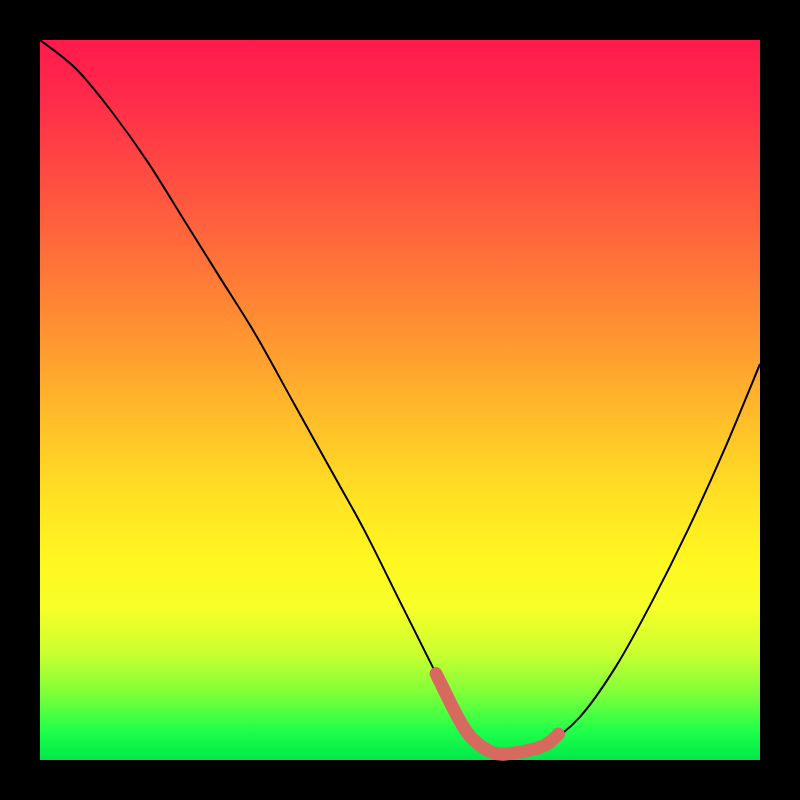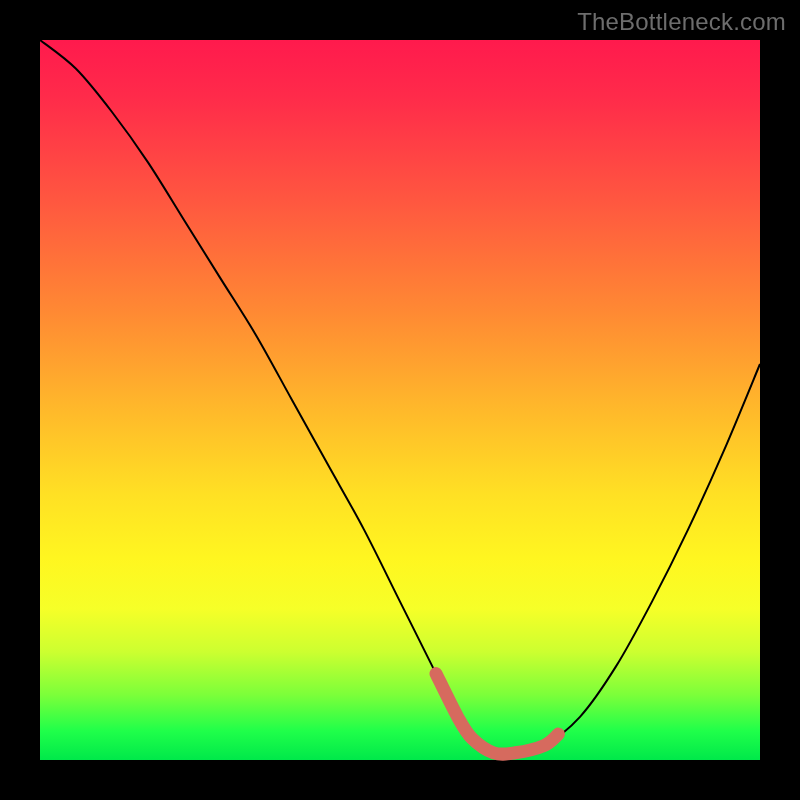--- a/index.html
+++ b/index.html
@@ -66,21 +66,20 @@
     fill: none;
     stroke: #d66a5e;
     stroke-width: 13;
     stroke-linecap: round;
   }
 </style>
 </head>
 <body>
 
 <div class="canvas">
-  <div class="watermark">TheBottleneck.com</div>
 
   <div class="plot-area">
     <svg class="curve-layer" viewBox="0 0 720 720" preserveAspectRatio="none">
 
       <path id="main-curve" class="curve" d="M 0.0 0.0 C 6.0 4.8, 24.0 16.8, 36.0 28.8 C 48.0 40.8, 60.0 56.4, 72.0 72.0 C 84.0 87.6, 96.0 104.4, 108.0 122.4 C 120.0 140.4, 132.0 160.8, 144.0 180.0 C 156.0 199.2, 168.0 218.4, 180.0 237.6 C 192.0 256.8, 204.0 274.8, 216.0 295.2 C 228.0 315.6, 240.0 338.4, 252.0 360.0 C 264.0 381.6, 276.0 403.2, 288.0 424.8 C 300.0 446.4, 312.0 466.8, 324.0 489.6 C 336.0 512.4, 348.0 537.6, 360.0 561.6 C 372.0 585.6, 386.4 614.4, 396.0 633.6 C 405.6 652.8, 411.6 666.0, 417.6 676.8 C 423.6 687.6, 426.0 692.4, 432.0 698.4 C 438.0 704.4, 446.4 710.4, 453.6 712.8 C 460.8 715.2, 466.8 714.0, 475.2 712.8 C 483.6 711.6, 493.2 711.6, 504.0 705.6 C 514.8 699.6, 528.0 690.0, 540.0 676.8 C 552.0 663.6, 564.0 645.6, 576.0 626.4 C 588.0 607.2, 600.0 584.4, 612.0 561.6 C 624.0 538.8, 636.0 514.8, 648.0 489.6 C 660.0 464.4, 672.0 438.0, 684.0 410.4 C 696.0 382.8, 714.0 338.4, 720.0 324.0"></path>
 
       <path id="highlight-curve" class="highlight" d="M 396.0 633.6 C 399.6 640.8, 411.6 666.0, 417.6 676.8 C 423.6 687.6, 426.0 692.4, 432.0 698.4 C 438.0 704.4, 446.4 710.4, 453.6 712.8 C 460.8 715.2, 466.8 714.0, 475.2 712.8 C 483.6 711.6, 496.8 708.7, 504.0 705.6 C 511.2 702.5, 516.0 696.0, 518.4 694.1"></path>
     </svg>
   </div>
 </div>

